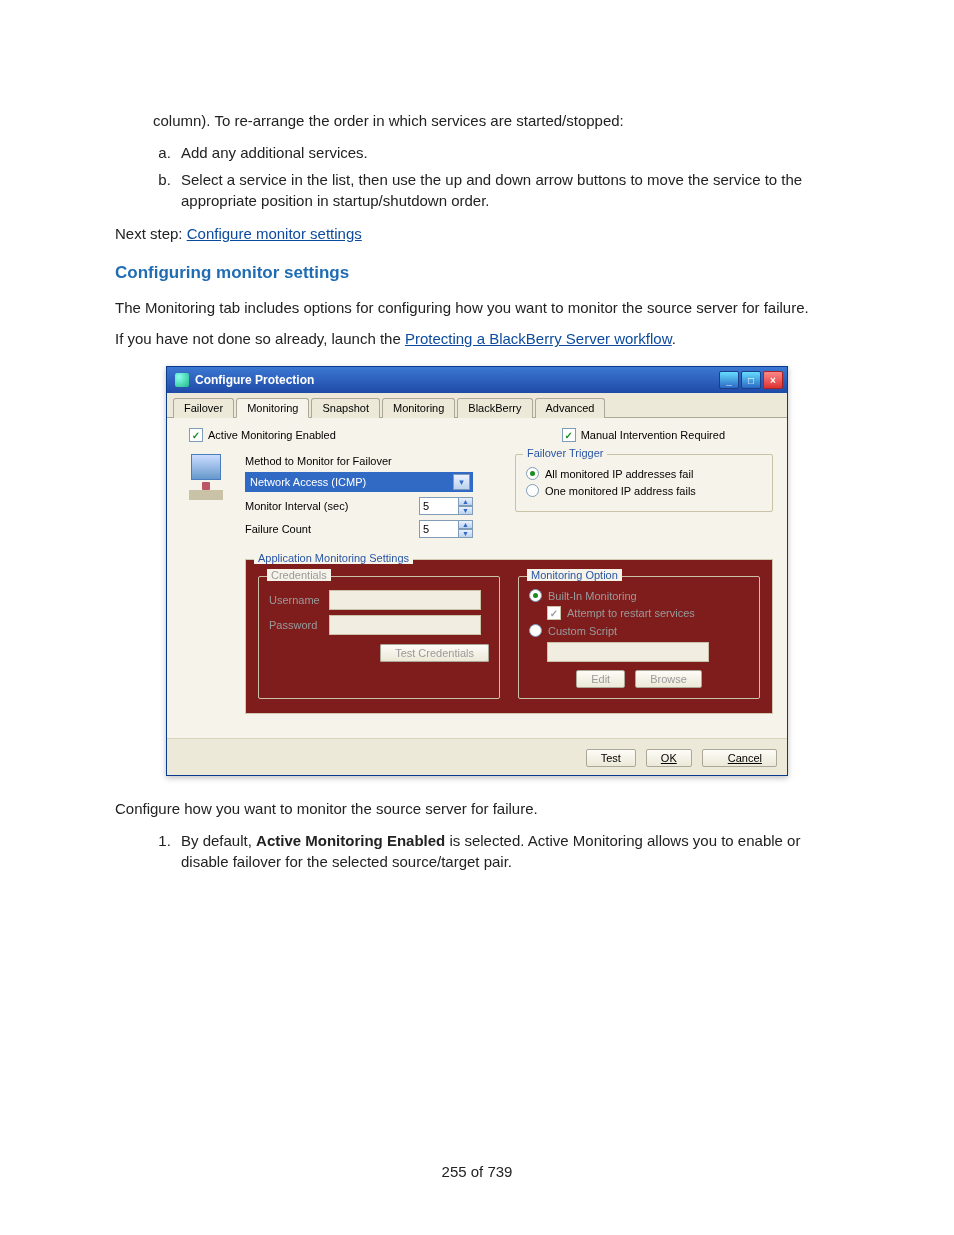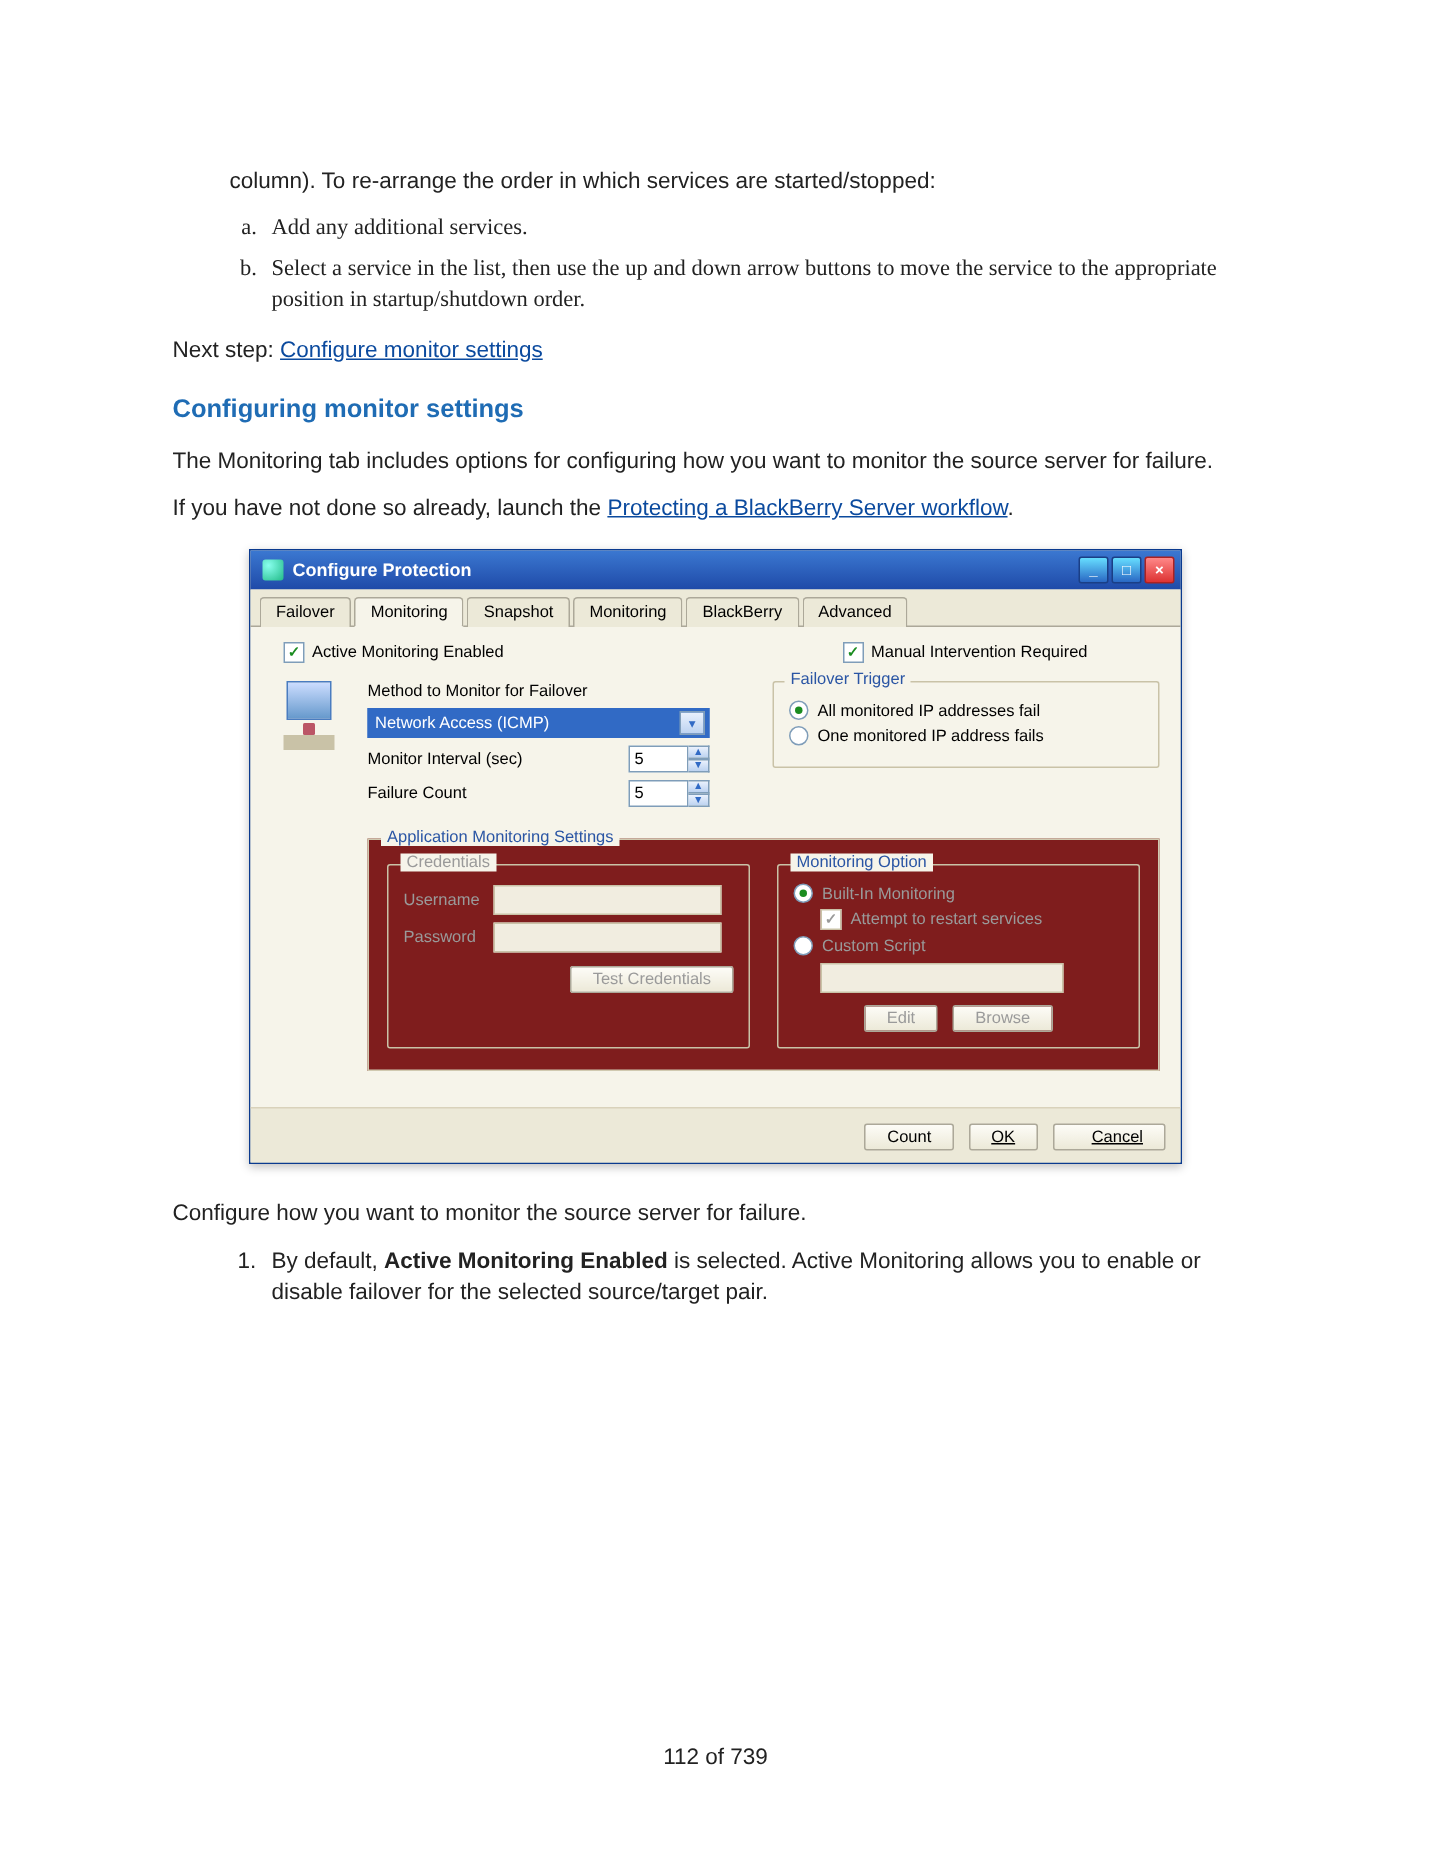--- a/index.html
+++ b/index.html
@@ -15,21 +15,20 @@
     margin: 0 auto;
     padding: 110px 115px 40px 115px;
     box-sizing: border-box;
     position: relative;
   }
   .page p { margin: 0 0 10px 0; line-height: 1.45; }
   ol.sub {
     list-style-type: lower-alpha;
     margin: 6px 0 12px 60px;
     padding: 0;
-    font-family: Liberation Serif, serif;
   }
   ol.sub li { margin-bottom: 6px; line-height: 1.4; padding-left: 6px; }
   a.link { color: #0b4a9e; text-decoration: underline; }
 
   h3.section {
     color: #1f6cb4;
     font-size: 17px;
     margin: 18px 0 14px 0;
     font-weight: bold;
   }
@@ -413,29 +412,29 @@
                 </div>
               </div>
             </div>
           </div>
 
         </div>
       </div>
     </div>
 
     <div class="btn-strip">
-      <span class="btn">Count</span>
+      <span class="btn">Test</span>
       <span class="btn" style="text-decoration:underline;">OK</span>
       <span class="btn" style="text-decoration:underline;padding-left:25px;">Cancel</span>
     </div>
   </div>
 
   <p>Configure how you want to monitor the source server for failure.</p>
 
   <ol class="num">
     <li>
       <span>By default, </span><b>Active Monitoring Enabled</b><span> is selected. Active Monitoring allows you to enable or disable failover for the selected source/target pair.</span>
     </li>
   </ol>
 
-  <div class="footer">112 of 739</div>
+  <div class="footer">255 of 739</div>
 
 </div>
 
 </body></html>

